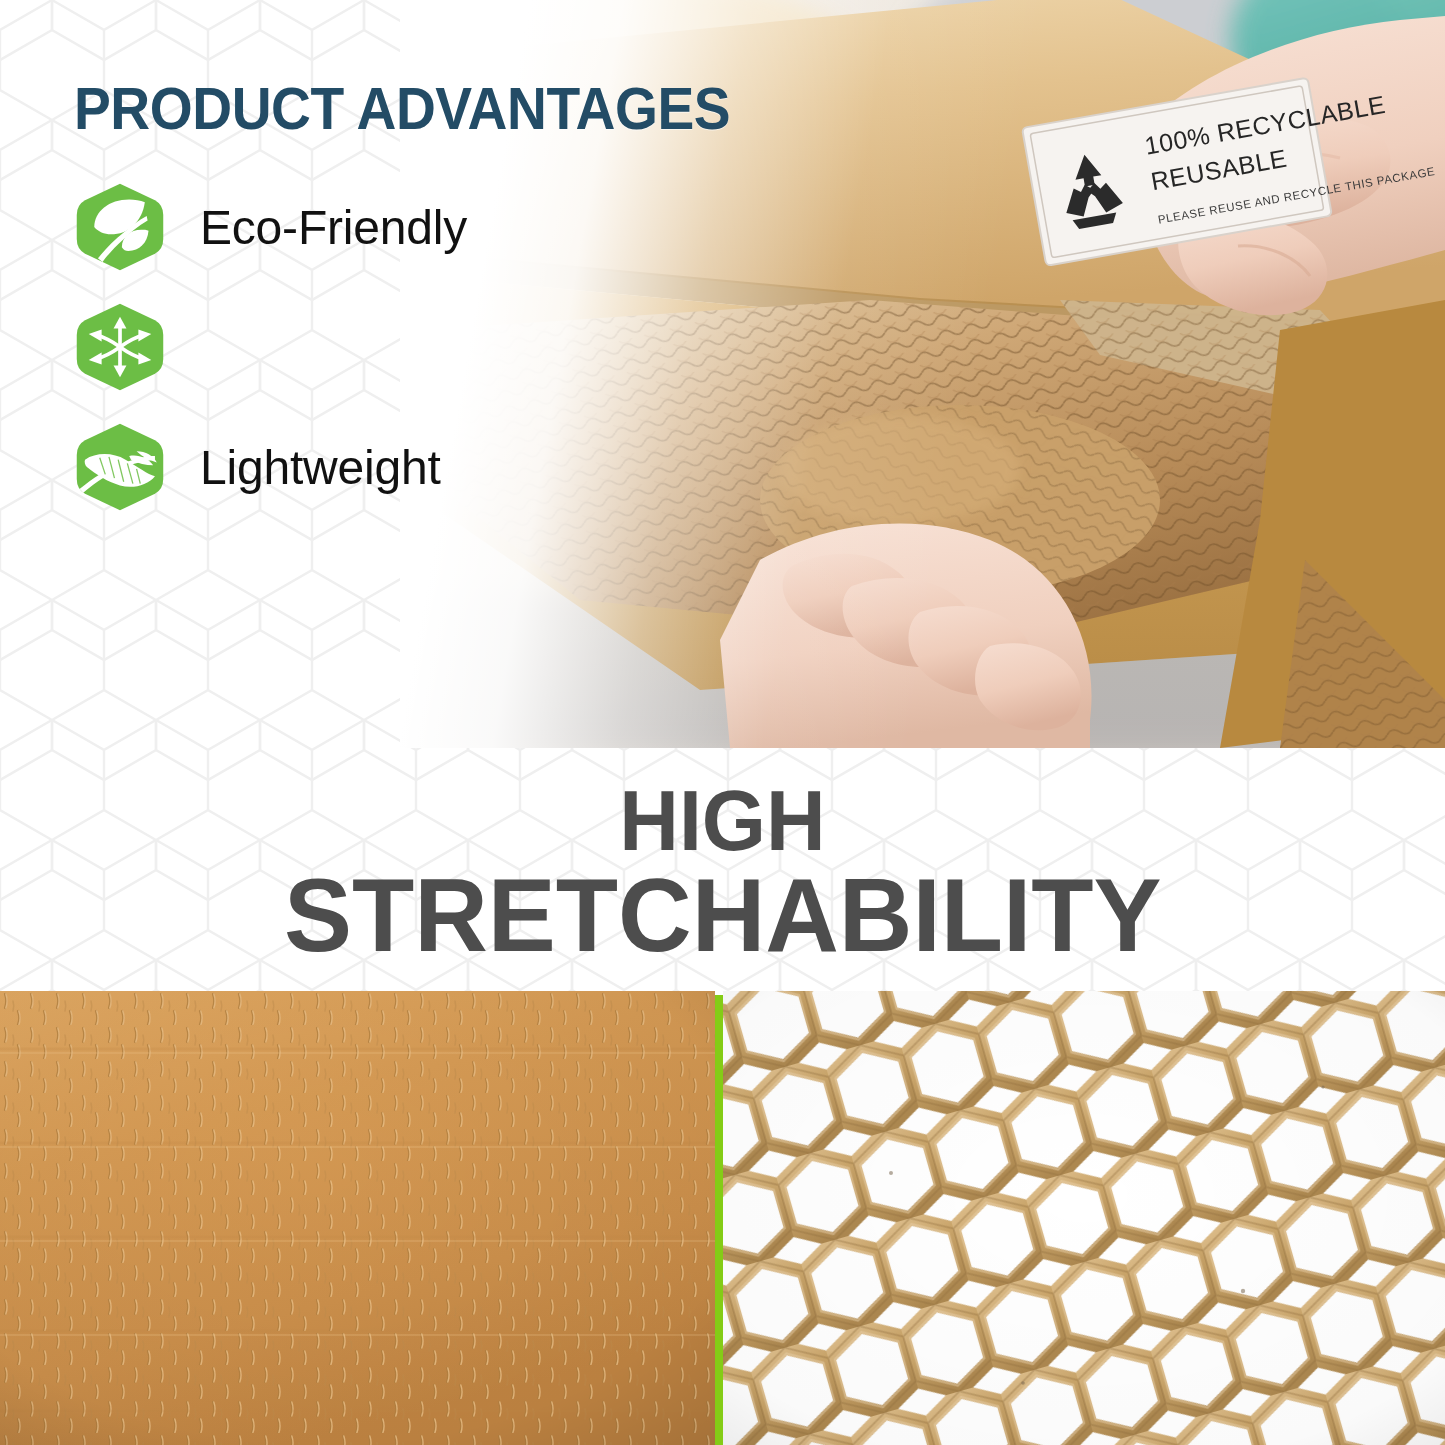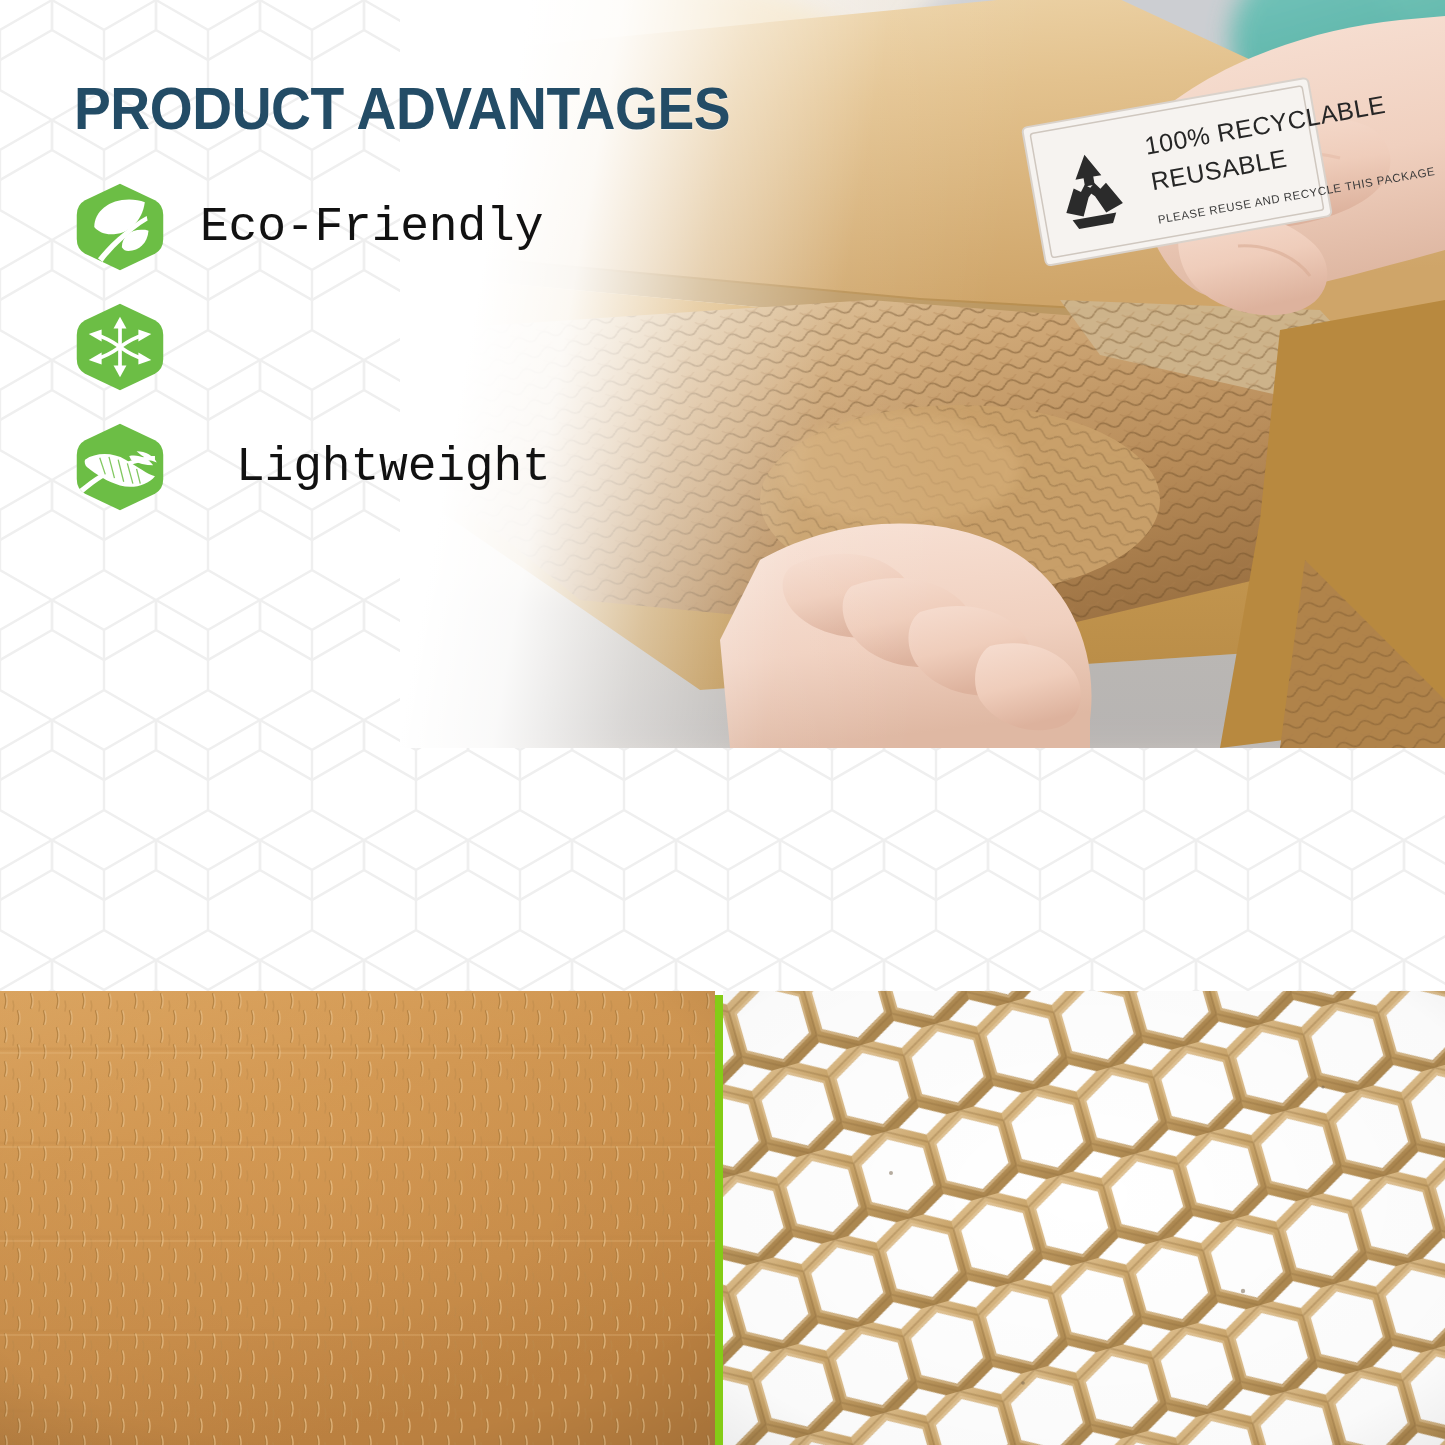--- a/index.html
+++ b/index.html
@@ -79,40 +79,39 @@
     position:absolute;
     left:74px; top:182px;
     z-index:6;
   }
   .advantage-row {
     display:flex;
     align-items:center;
     height:90px;
     margin-bottom:30px;
   }
-  .advantage-row:last-child { margin-bottom:0;gap:36px; }
+  .advantage-row:last-child { margin-bottom:0; }
 
   .badge {
     position:relative;
     width:92px; height:92px;
     flex:0 0 92px;
     display:flex;
     align-items:center;
     justify-content:center;
   }
   .badge svg { display:block; width:92px; height:92px; }
 
   .advantage-label {
     margin-left:34px;
     font-size:48px;
     font-weight:400;
     color:#111111;
     letter-spacing:-0.2px;
     white-space:nowrap;
-    font-family:Liberation Mono, monospace;
   }
 
   
   .headline {
     position:absolute;
     left:0; top:752px;
     width:1445px; height:240px;
     z-index:4;
     display:flex;
     flex-direction:column;
@@ -385,20 +384,24 @@
               <path d="M68 52 L72 68"></path>
             </g>
           </svg>
         </div>
         <div class="advantage-label nosel">Lightweight</div>
       </div>
 
     </div>
   </div>
 
+  <div class="headline">
+    <div class="headline-line headline-line-1 nosel">HIGH</div>
+    <div class="headline-line headline-line-2 nosel">STRETCHABILITY</div>
+  </div>
 
   <div class="bottom-panels">
 
     <div class="panel panel-left">
       <svg viewBox="0 0 715 454" preserveAspectRatio="none">
         <defs>
           <linearGradient id="kraftBg" x1="0" y1="0" x2="0.4" y2="1">
             <stop offset="0%" stop-color="#E0A862"></stop>
             <stop offset="35%" stop-color="#D59A54"></stop>
             <stop offset="75%" stop-color="#CB8F4B"></stop>

